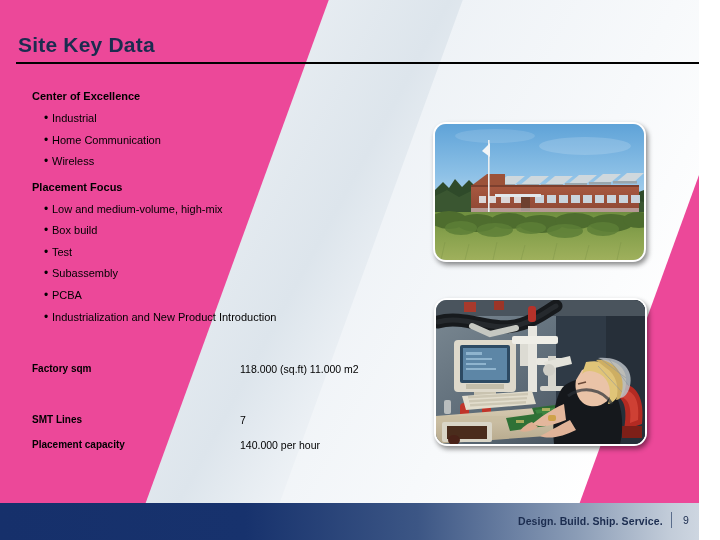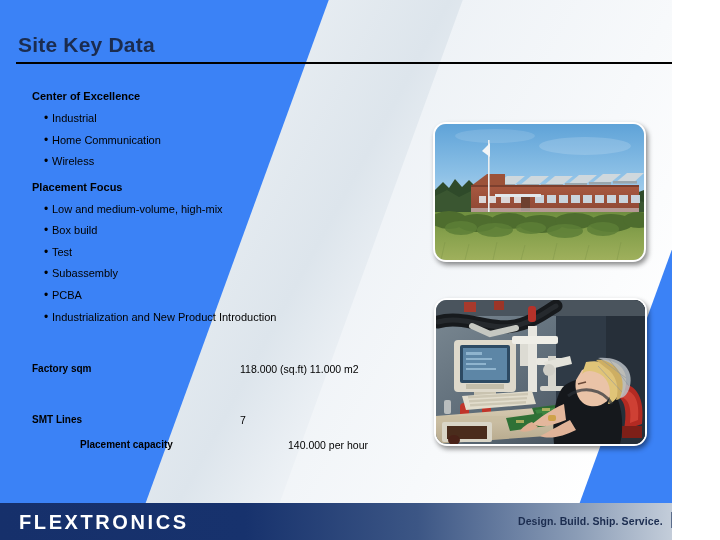--- a/index.html
+++ b/index.html
@@ -2,21 +2,21 @@
 <html><head>
 <meta charset="utf-8">
 <style>
   html,body{margin:0;padding:0;}
   body{
     width:720px;height:540px;overflow:hidden;
     background:#ffffff;
     font-family:"Liberation Sans", sans-serif;
     -webkit-font-smoothing:none;
   }
-  .slide{position:relative;width:672px;height:540px;background:#3b82f6;overflow:hidden;}
+  .slide{position:relative;width:672px;height:540px;background:#ec4899;overflow:hidden;padding-left:27px;}
 
   
   .diagonal{
     position:absolute;top:-20px;left:336px;
     width:230px;height:560px;
     background:linear-gradient(100deg,#e6ecf1 0%,#dde5ec 38%,#eef2f6 70%,#fbfcfd 100%);
     transform:skewX(-20deg);
     transform-origin:top left;
     pointer-events:none;
   }
@@ -137,21 +137,21 @@
   </div>
 
   <div class="kd-row" style="top:363px;">
     <div class="kd-label">Factory sqm</div>
     <div class="kd-value">118.000 (sq.ft) 11.000 m2</div>
   </div>
   <div class="kd-row" style="top:414px;">
     <div class="kd-label">SMT Lines</div>
     <div class="kd-value">7</div>
   </div>
-  <div class="kd-row" style="top:439px;margin-left:48px;">
+  <div class="kd-row" style="top:439px;">
     <div class="kd-label">Placement capacity</div>
     <div class="kd-value">140.000 per hour</div>
   </div>
 
   <div class="photo" style="left:433px;top:122px;width:209px;height:136px;">
     <svg width="209" height="136" viewBox="0 0 209 136" xmlns="http://www.w3.org/2000/svg">
       <defs>
         <linearGradient id="sky" x1="0" y1="0" x2="0" y2="1">
           <stop offset="0%" stop-color="#5fa3d8"></stop>
           <stop offset="55%" stop-color="#8cc0e6"></stop>
@@ -363,18 +363,17 @@
         <line x1="162" y1="66" x2="186" y2="92"></line>
       </g>
 
       <path d="M142 84 L150 82" stroke="#6b4a38" stroke-width="1.6" fill="none"></path>
 
       <path d="M132 96 C 146 86, 166 88, 176 104" stroke="#2a2f36" stroke-width="3" fill="none" opacity="0.7"></path>
     </svg>
   </div>
 
   <div class="footer"></div>
-  <div class="logo">FLEXTRONICS</div>
   <div class="tagline">Design. Build. Ship. Service.</div>
   <div class="pg-div"></div>
   <div class="pagenum">9</div>
 
 </div>
 
 </body></html>

